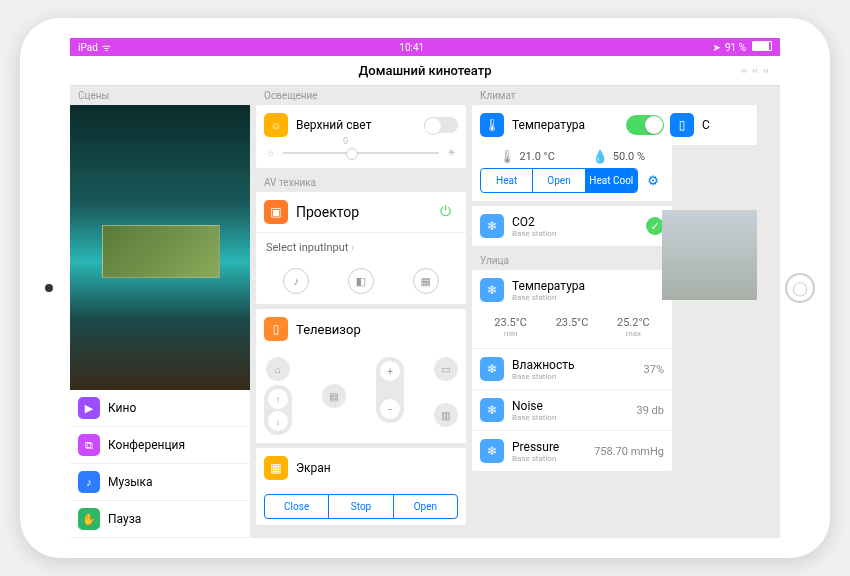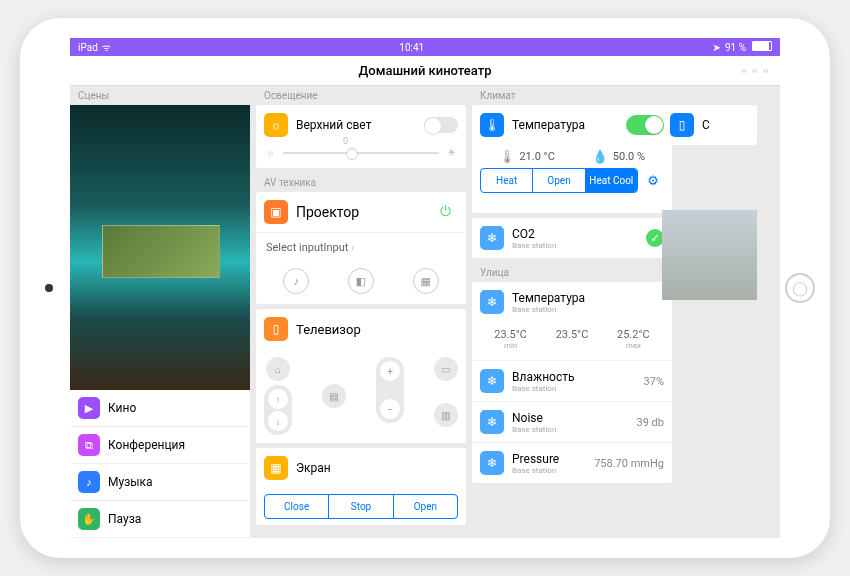--- a/index.html
+++ b/index.html
@@ -1,21 +1,21 @@
 <!DOCTYPE html>
 <html><head>
 <meta charset="utf-8">
 <style>
 *{margin:0;padding:0;box-sizing:border-box;font-family:-apple-system,BlinkMacSystemFont,"Segoe UI",Roboto,sans-serif}
 body{background:#f0f0f0;display:flex;justify-content:center;align-items:center;width:850px;height:576px}
 .tablet{width:810px;height:540px;background:#fff;border-radius:40px;box-shadow:0 4px 20px rgba(0,0,0,.15);display:flex;align-items:center;padding:0 50px;position:relative}
 .home-btn{position:absolute;right:15px;top:50%;transform:translateY(-50%);width:30px;height:30px;border:2px solid #ccc;border-radius:50%;display:flex;align-items:center;justify-content:center;color:#ccc;font-size:14px}
 .camera{position:absolute;left:25px;top:50%;transform:translateY(-50%);width:8px;height:8px;background:#333;border-radius:50%}
 .screen{width:710px;height:500px;background:#eaeaea;overflow:hidden;display:flex;flex-direction:column}
-.statusbar{height:18px;background:#8b5cf6;color:#fff;font-size:10px;display:flex;align-items:center;justify-content:space-between;padding:2px 8px}
+.statusbar{height:18px;background:#d946ef;color:#fff;font-size:10px;display:flex;align-items:center;justify-content:space-between;padding:2px 8px}
 .sb-left,.sb-right{display:flex;align-items:center;gap:4px}
 .battery::after{content:"";display:inline-block;width:18px;height:8px;border:1px solid #fff;border-radius:1px;margin-left:2px;background:linear-gradient(to right,#fff 91%,transparent 91%)}
 .titlebar{height:30px;background:#fff;border-bottom:1px solid #ddd;display:flex;align-items:center;justify-content:center;position:relative}
 .titlebar .title{font-size:13px;font-weight:500}
 .more-dots{position:absolute;right:10px;letter-spacing:2px;color:#888;font-size:8px}
 .content{flex:1;display:flex;overflow:hidden}
 .col{display:flex;flex-direction:column;overflow:hidden}
 .col1{width:180px}
 .col2{width:210px;margin-left:6px}
 .col3{width:200px;margin-left:6px}
@@ -52,21 +52,21 @@
 .pill.tall{height:66px;justify-content:space-between}
 .rb{width:24px;height:24px;border-radius:50%;background:#e8e8e8;color:#999;display:flex;align-items:center;justify-content:center;font-size:10px}
 .seg{display:flex;border:1px solid #007aff;border-radius:4px;overflow:hidden;margin:4px 8px 8px}
 .seg-btn{flex:1;text-align:center;font-size:10px;padding:6px 0;color:#007aff;border-right:1px solid #007aff}
 .seg-btn:last-child{border-right:none}
 .seg-btn.active{background:#007aff;color:#fff}
 .seg2{display:flex;border:1px solid #007aff;border-radius:4px;overflow:hidden;margin:6px 8px}
 .climate-vals{display:flex;justify-content:space-around;padding:4px 8px;font-size:11px}
 .cv{display:flex;align-items:center;gap:4px;color:#555}
 .cv-ic{color:#888;font-size:13px}
-.gear-row{display:flex;align-items:center;gap:4px;padding:0 8px 20px}
+.gear-row{display:flex;align-items:center;gap:4px;padding:0 8px 8px}
 .gear-row .seg{flex:1;margin:0}
 .gear{width:22px;height:22px;color:#007aff;display:flex;align-items:center;justify-content:center;font-size:13px}
 .sub{font-size:8px;color:#aaa;display:block}
 .co2-row{display:flex;align-items:center;padding:8px;gap:8px}
 .check{width:18px;height:18px;background:#4cd964;border-radius:50%;color:#fff;display:flex;align-items:center;justify-content:center;font-size:11px}
 .out-tmp{display:flex;justify-content:space-around;padding:6px 8px 10px;text-align:center}
 .ot{font-size:11px;color:#666}
 .ot .l{font-size:8px;color:#aaa;display:block}
 .stat-row{display:flex;align-items:center;padding:8px;gap:8px;border-top:1px solid #f0f0f0}
 .stat-val{font-size:11px;color:#888}

